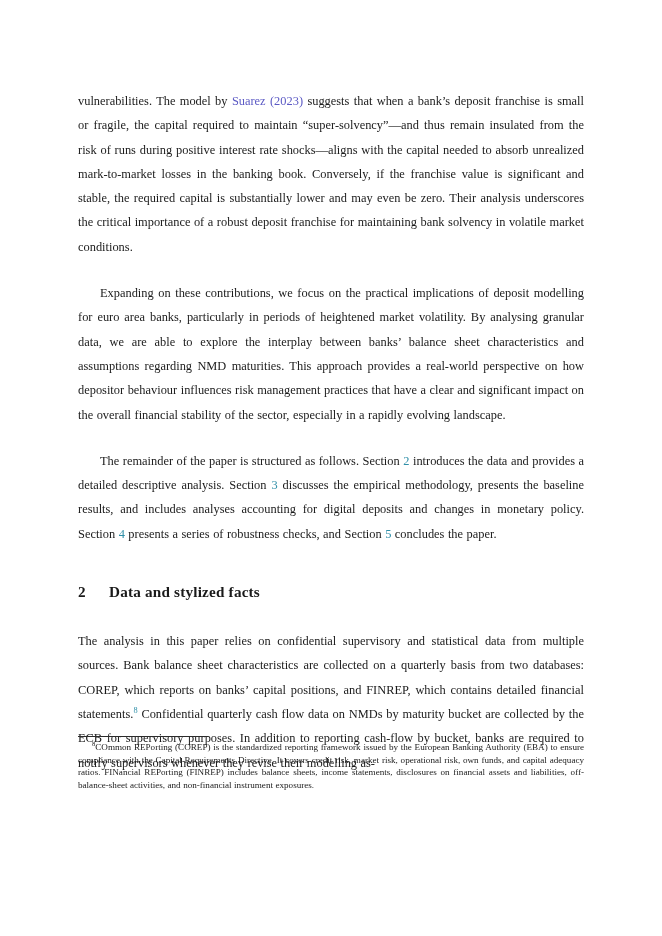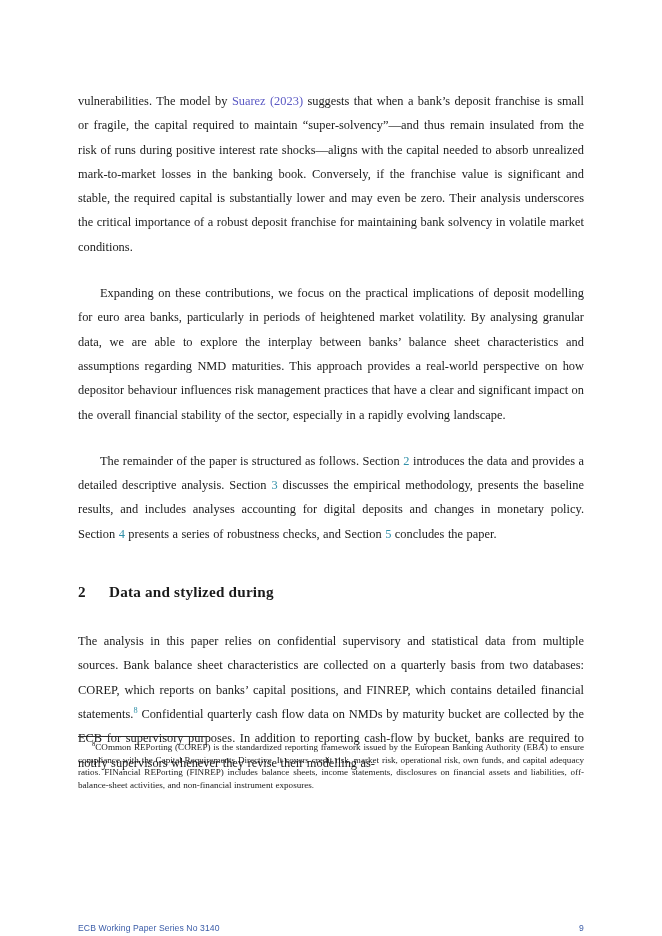--- a/index.html
+++ b/index.html
@@ -123,31 +123,27 @@
   <div class="content">
 
     <p class="body-par" id="para-0">vulnerabilities. The model by <a class="cite" href="#" style="color: rgb(91, 89, 196);">Suarez (2023)</a> suggests that when a bank’s deposit franchise is small or fragile, the capital required to maintain “super-solvency”—and thus remain insulated from the risk of runs during positive interest rate shocks—aligns with the capital needed to absorb unrealized mark-to-market losses in the banking book. Conversely, if the franchise value is significant and stable, the required capital is substantially lower and may even be zero. Their analysis underscores the critical importance of a robust deposit franchise for maintaining bank solvency in volatile market conditions.</p>
 
     <p class="body-par indent gap" id="para-1">Expanding on these contributions, we focus on the practical implications of deposit modelling for euro area banks, particularly in periods of heightened market volatility. By analysing granular data, we are able to explore the interplay between banks’ balance sheet characteristics and assumptions regarding NMD maturities. This approach provides a real-world perspective on how depositor behaviour influences risk management practices that have a clear and significant impact on the overall financial stability of the sector, especially in a rapidly evolving landscape.</p>
 
     <p class="body-par indent gap" id="para-2">The remainder of the paper is structured as follows. Section <a class="seclink" href="#" style="color: rgb(47, 143, 168);">2</a> introduces the data and provides a detailed descriptive analysis. Section <a class="seclink" href="#" style="color: rgb(47, 143, 168);">3</a> discusses the empirical methodology, presents the baseline results, and includes analyses accounting for digital deposits and changes in monetary policy. Section <a class="seclink" href="#" style="color: rgb(47, 143, 168);">4</a> presents a series of robustness checks, and Section <a class="seclink" href="#" style="color: rgb(47, 143, 168);">5</a> concludes the paper.</p>
 
     <div class="heading-block">
       <h2 class="section-heading">
-        <span class="sec-num">2</span><span>Data and stylized during</span>
+        <span class="sec-num">2</span><span>Data and stylized facts</span>
       </h2>
     </div>
 
     <p class="body-par" id="para-3">The analysis in this paper relies on confidential supervisory and statistical data from multiple sources. Bank balance sheet characteristics are collected on a quarterly basis from two databases: COREP, which reports on banks’ capital positions, and FINREP, which contains detailed financial statements.<sup class="fnmark" style="color: rgb(47, 143, 168);">8</sup> Confidential quarterly cash flow data on NMDs by maturity bucket are collected by the ECB for supervisory purposes. In addition to reporting cash-flow by bucket, banks are required to notify supervisors whenever they revise their modelling as-</p>
 
   </div>
 
   <div class="footnote-area">
     <div class="fn-rule"></div>
     <p class="footnote" id="footnote-0"><sup class="fn-num">8</sup>COmmon REPorting (COREP) is the standardized reporting framework issued by the European Banking Authority (EBA) to ensure compliance with the Capital Requirements Directive. It covers credit risk, market risk, operational risk, own funds, and capital adequacy ratios. FINancial REPorting (FINREP) includes balance sheets, income statements, disclosures on financial assets and liabilities, off-balance-sheet activities, and non-financial instrument exposures.</p>
   </div>
 
-  <div class="footer">
-    <span>ECB Working Paper Series No 3140</span>
-    <span class="footer-page">9</span>
-  </div>
 
 </div>
 
 </body></html>

